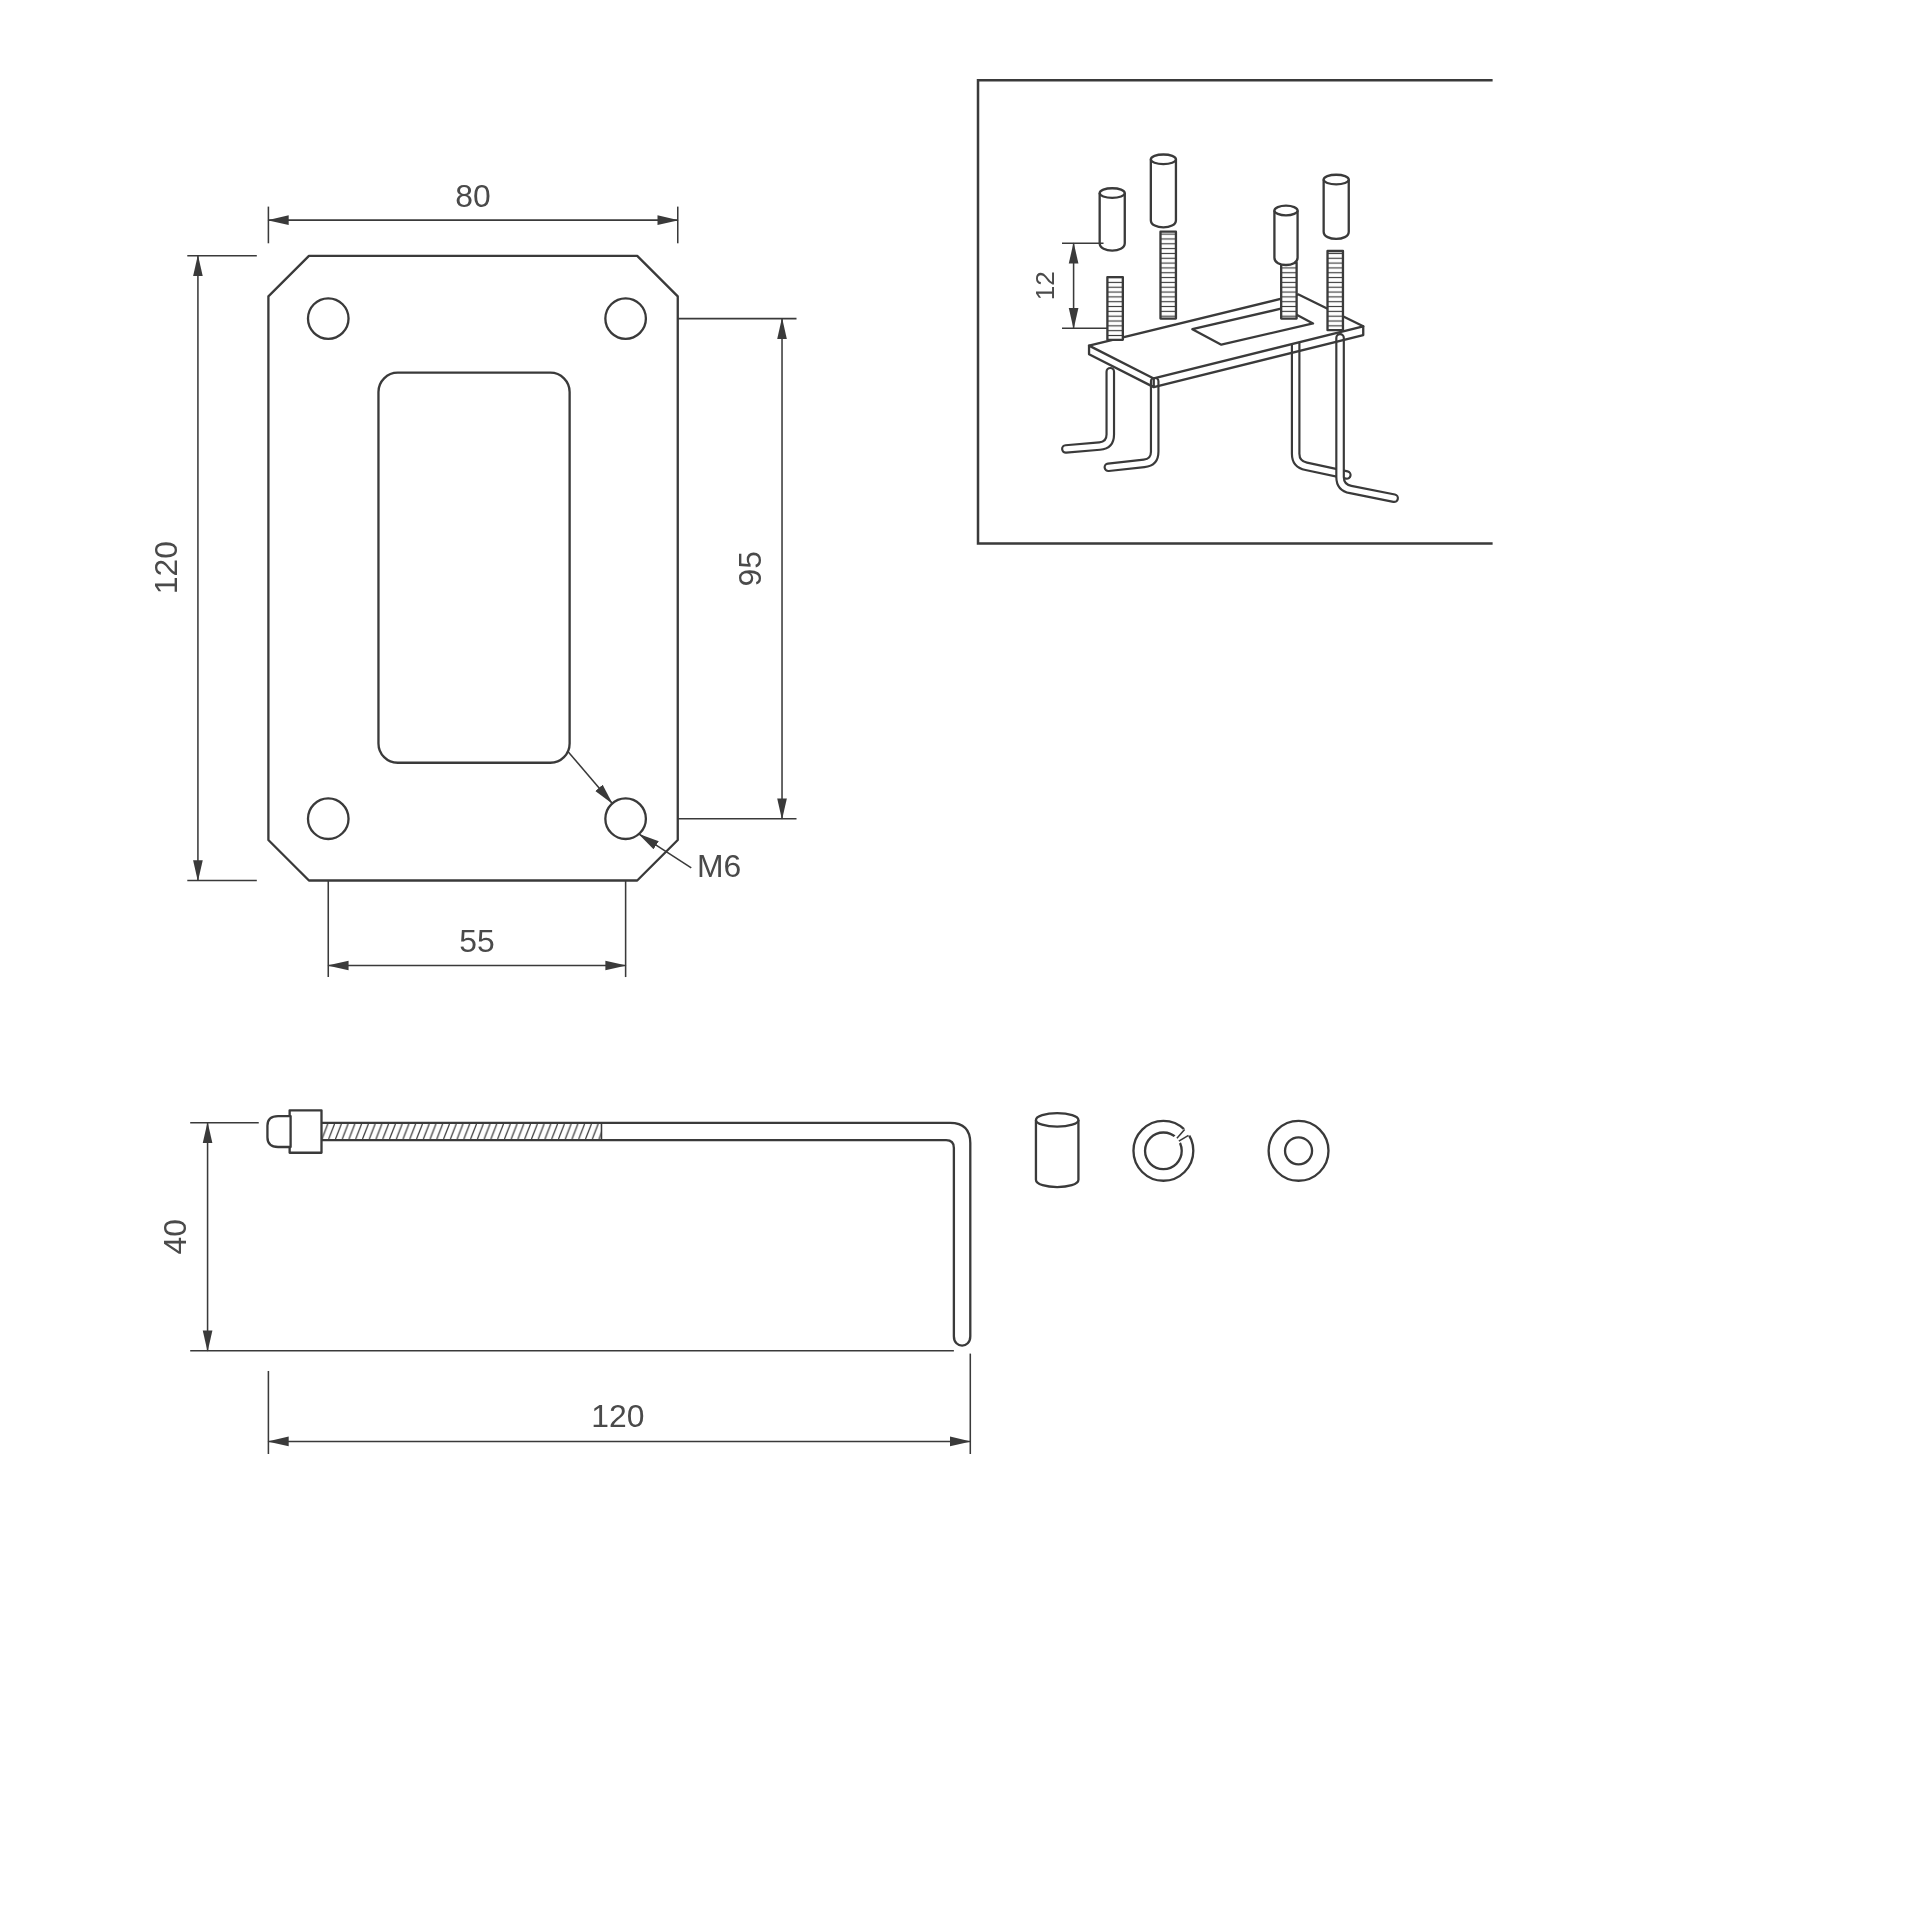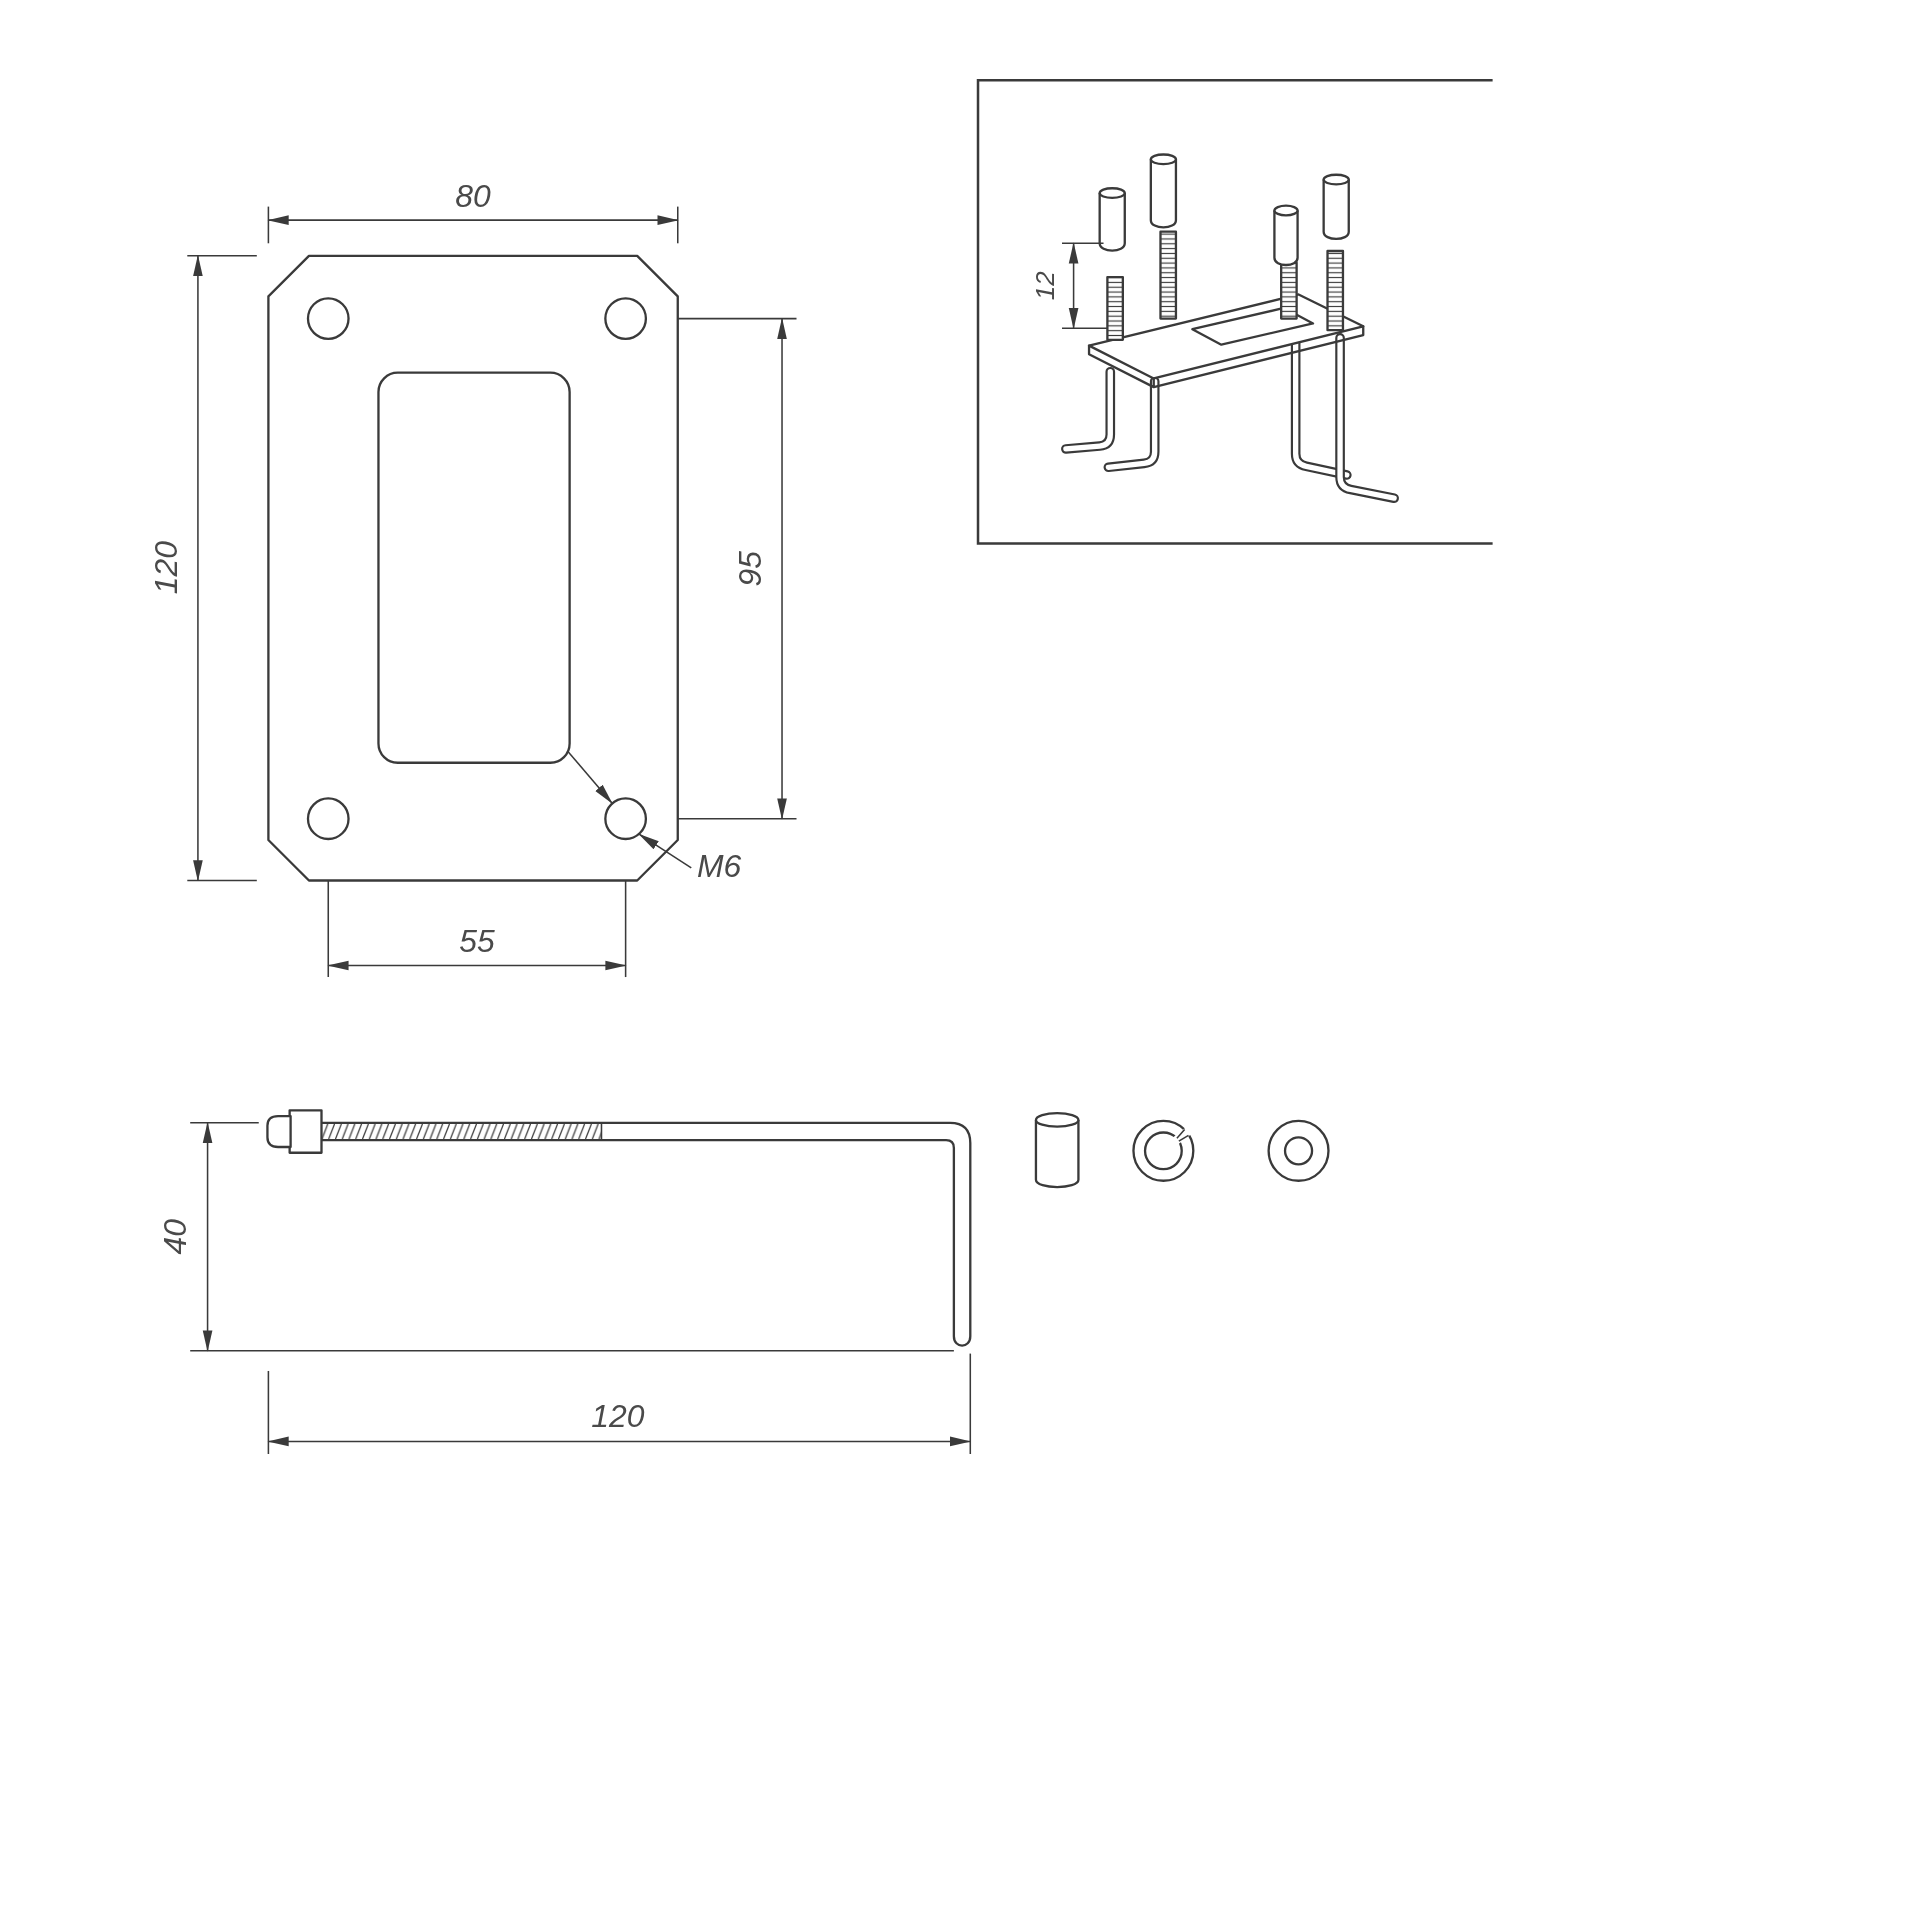--- a/index.html
+++ b/index.html
@@ -1,21 +1,21 @@
 <!DOCTYPE html>
 <html><head>
 <meta charset="utf-8">
 <style>
   :root{
     --line:#3a3a3a;
     --text:#4a4a4a;
     --bg:#ffffff;
   }
   html,body{margin:0;padding:0;background:var(--bg);}
-  .canvas{position:relative;width:1929px;height:1929px;background:var(--bg);overflow:hidden;font-style:italic;}
+  .canvas{position:relative;width:1929px;height:1929px;background:var(--bg);overflow:hidden;}
   svg{position:absolute;left:0;top:0;}
   text{
     font-family:"Liberation Sans","DejaVu Sans",sans-serif;
     fill:var(--text);
     font-size:33px;
   }
   .geo{stroke:var(--line);stroke-width:2.4;fill:none;stroke-linejoin:round;stroke-linecap:round;}
   .geow{stroke:var(--line);stroke-width:2.4;fill:#fff;stroke-linejoin:round;}
   .dim{stroke:var(--line);stroke-width:1.6;fill:none;}
   .frame{stroke:var(--line);stroke-width:2.6;fill:none;}

